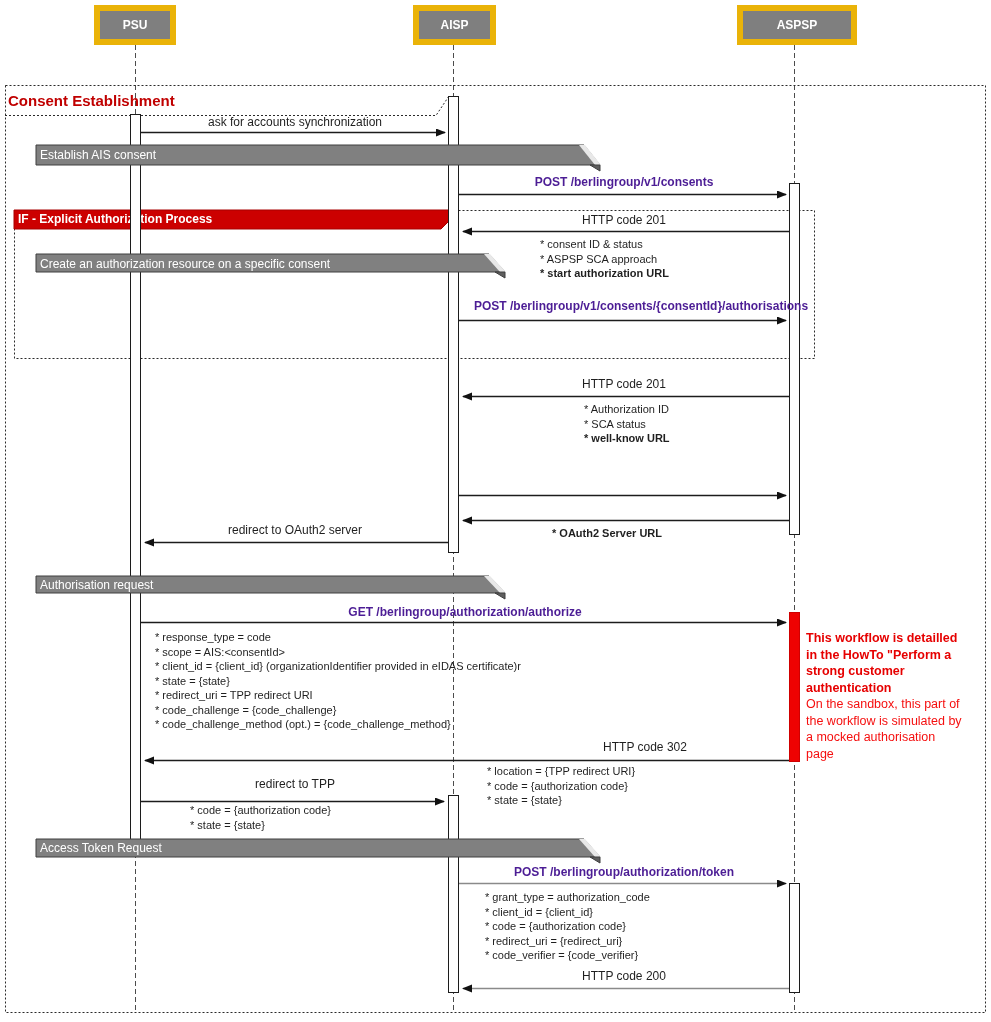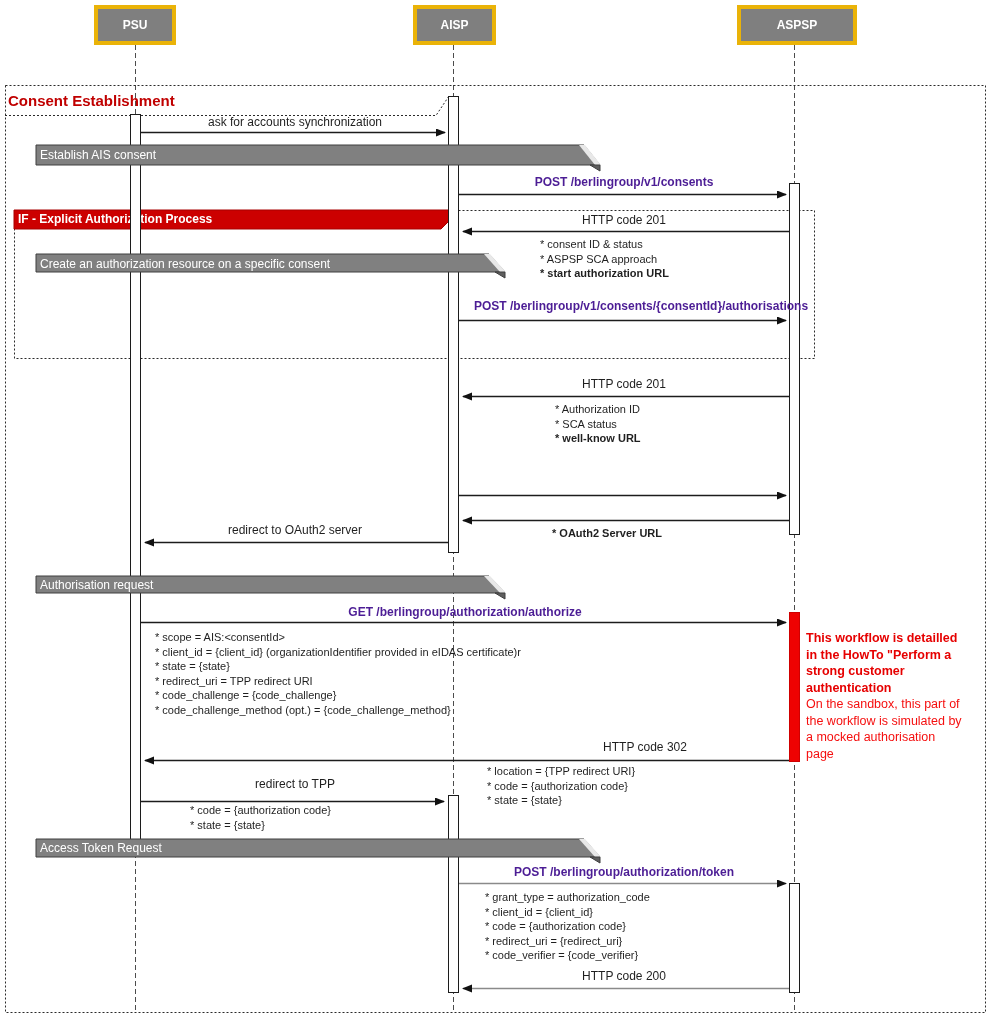--- a/index.html
+++ b/index.html
@@ -13,21 +13,21 @@
   .bar.redbar{background:#ee0202;border:1px solid #cf0000}
   .txt{position:absolute;z-index:5;font-size:12px;white-space:nowrap}
   .ctr{text-align:center}
   .b{font-weight:bold}
   .red{color:#4c1d95}
   .small{font-size:11px}
   .ln{line-height:14.5px;height:14.5px}
   .banner-label{color:#ffffff;font-weight:normal;font-size:12px;line-height:18px}
   .frame-title{color:#c00000;font-weight:bold;font-size:15px}
   .actor{position:absolute;z-index:3;top:5px;height:40px;box-sizing:border-box;
-    background:#7f7f7f;border:4px solid #eab308;color:#ffffff;font-weight:bold;font-size:12px;
+    background:#7f7f7f;border:6px solid #eab308;color:#ffffff;font-weight:bold;font-size:12px;
     display:flex;align-items:center;justify-content:center}
   .anno{font-size:12.5px;color:#f50f0f}
   .anno .ln{line-height:16.5px;height:16.5px}
   .anno .ln.b{color:#e60000}
 </style>
 </head>
 <body>
 
 <div class="canvas">
 
@@ -113,31 +113,32 @@
 
   <div class="txt small" style="left:540px;top:237px">
     <div class="ln">* consent ID &amp; status</div>
     <div class="ln">* ASPSP SCA approach</div>
     <div class="ln b">* start authorization URL</div>
   </div>
 
   <div class="txt ctr red b" style="left:474px;top:299px;width:300px;font-size:12px">POST /berlingroup/v1/consents/{consentId}/authorisations</div>
   <div class="txt ctr" style="left:474px;top:377px;width:300px">HTTP code 201</div>
 
-  <div class="txt small" style="left:555px;top:402px">
+  <div class="txt small" style="left:584px;top:402px">
     <div class="ln">* Authorization ID</div>
     <div class="ln">* SCA status</div>
     <div class="ln b">* well-know URL</div>
   </div>
 
   <div class="txt small b" style="left:552px;top:527px">* OAuth2 Server URL</div>
   <div class="txt ctr" style="left:145px;top:523px;width:300px">redirect to OAuth2 server</div>
 
   <div class="txt ctr red b" style="left:315px;top:605px;width:300px">GET /berlingroup/authorization/authorize</div>
   <div class="txt small" style="left:155px;top:630px">
+    <div class="ln">* response_type = code</div>
     <div class="ln">* scope = AIS:&lt;consentId&gt;</div>
     <div class="ln">* client_id = {client_id} (organizationIdentifier provided in eIDAS certificate)r</div>
     <div class="ln">* state = {state}</div>
     <div class="ln">* redirect_uri = TPP redirect URI</div>
     <div class="ln">* code_challenge = {code_challenge}</div>
     <div class="ln">* code_challenge_method (opt.) = {code_challenge_method}</div>
   </div>
 
   <div class="txt anno" style="left:806px;top:630px">
     <div class="ln b">This workflow is detailled</div>

